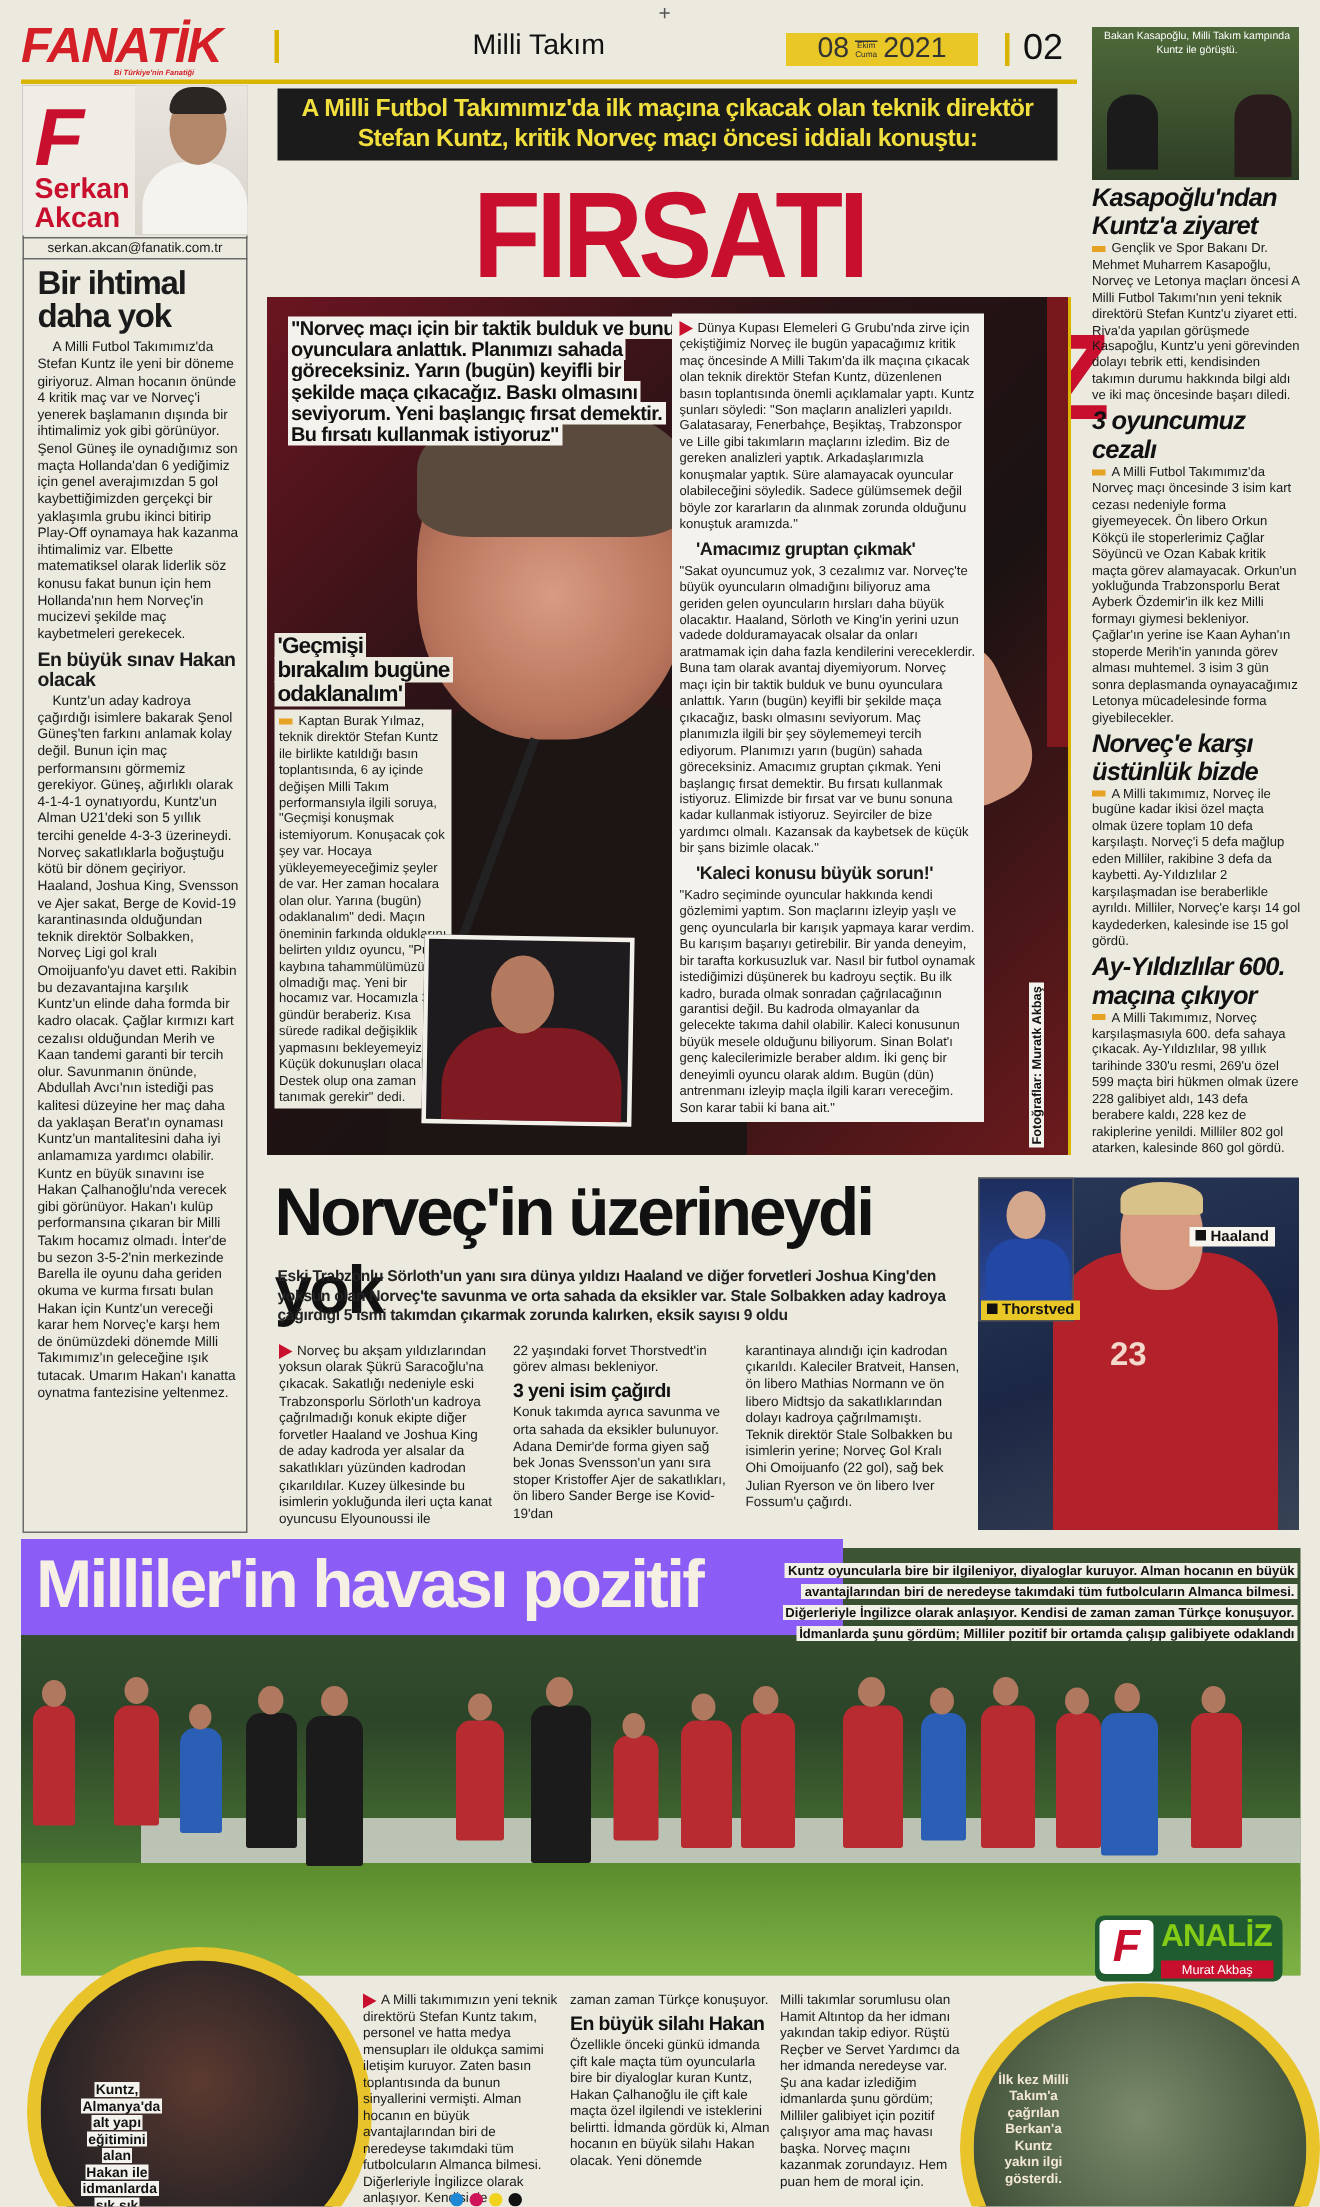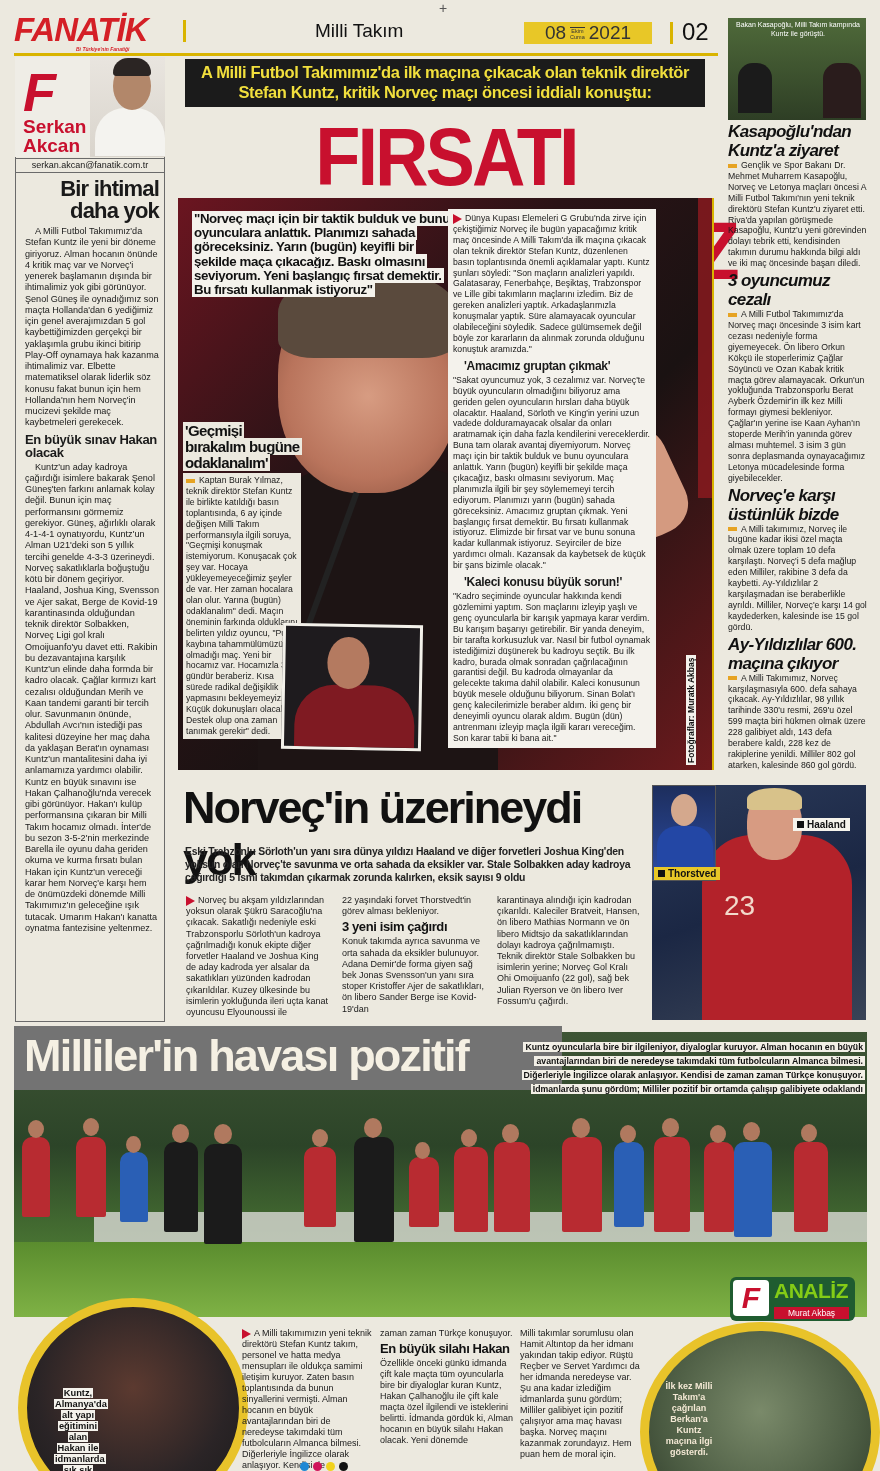--- a/index.html
+++ b/index.html
@@ -26,21 +26,21 @@
   #col-box { left: 15px; top: 57px; width: 150px; height: 965px; border: 1px solid #6a6a6a; }
   #col-head { left: 15px; top: 57px; width: 150px; height: 100px; background: #efede6; }
   #col-f { left: 23px; top: 65px; font-weight: 900; font-style: italic; font-size: 54px; color: #c8102e; line-height: 54px; }
   #col-name { left: 23px; top: 117px; font-weight: bold; font-size: 19px; line-height: 19px; color: #c8102e; }
   #col-photo { left: 90px; top: 57px; width: 75px; height: 100px; background: linear-gradient(#e9e5df, #d9d4cc); }
   #col-face { left: 113px; top: 62px; width: 38px; height: 48px; border-radius: 50%; background: #b2876a; }
   #col-hair { left: 113px; top: 58px; width: 38px; height: 18px; border-radius: 19px 19px 4px 4px; background: #2b2523; }
   #col-body { left: 95px; top: 108px; width: 70px; height: 48px; border-radius: 30px 30px 0 0; background: #f4f3ef; }
   #col-email { left: 15px; top: 158px; width: 150px; height: 15px; border-top: 1px solid #6a6a6a; border-bottom: 1px solid #6a6a6a; font-size: 9px; text-align: center; line-height: 13px; }
   #col-content { left: 25px; top: 178px; width: 134px; }
-  #col-content h2 { font-size: 22px; line-height: 22px; font-weight: bold; letter-spacing: -0.8px; margin-bottom: 4px; text-align: right; }
+  #col-content h2 { font-size: 22px; line-height: 22px; font-weight: bold; letter-spacing: -0.8px; margin-bottom: 4px; }
   #col-content p { font-size: 9.1px; line-height: 11.25px; text-indent: 10px; }
   #col-content h3 { font-size: 13px; line-height: 13px; font-weight: bold; margin: 4px 0 3px; letter-spacing: -0.3px; }
 
   
   #kicker { left: 185px; top: 59px; width: 520px; height: 48px; background: #1b1b1b; color: #f1df3d; font-weight: bold; font-size: 16.5px; line-height: 20px; text-align: center; padding-top: 3px; letter-spacing: -0.4px; }
   #main-title { left: 185px; top: 110px; width: 522px; font-weight: 900; font-size: 74px; line-height: 86px; color: #c8102e; letter-spacing: -3px; text-align: center; transform: scaleY(1.1); transform-origin: top; font-family: "Liberation Sans", sans-serif; }
   #main-photo { left: 178px; top: 198px; width: 536px; height: 572px; background: linear-gradient(135deg, #6b1520 0%, #2a1316 35%, #1a1212 60%, #6d1a1d 100%); overflow: hidden; border-right: 2px solid #d9b400;}
   #bg-red1 { left: 520px; top: 0; width: 120px; height: 300px; background: #8f1a1f; opacity: .8; }
   #coach-head { left: 100px; top: 80px; width: 180px; height: 215px; border-radius: 45% 45% 45% 45%; background: radial-gradient(circle at 50% 55%, #d79c82 0%, #b9745c 55%, #7a4534 100%); }
   #coach-hair { left: 100px; top: 70px; width: 180px; height: 90px; border-radius: 50% 50% 20% 20%; background: #5a4a3d; }
@@ -74,36 +74,36 @@
   #norway-title { left: 183px; top: 782px; width: 470px; font-size: 45px; font-weight: 900; letter-spacing: -2px; line-height: 52px; color: #111; }
   #norway-deck { left: 185px; top: 845px; width: 460px; font-size: 10.4px; line-height: 13px; font-weight: bold; color: #222; letter-spacing: -0.2px; }
   .ncol { top: 895px; width: 145px; font-size: 9px; line-height: 11.2px; }
   #ncol1 { left: 186px; }
   #ncol2 { left: 342px; }
   #ncol3 { left: 497px; }
   #haaland-photo { left: 652px; top: 785px; width: 214px; height: 235px; background: linear-gradient(160deg, #2b3a5a 0%, #1b2744 50%, #394356 100%); overflow: hidden; }
   #haaland-body { left: 50px; top: 50px; width: 150px; height: 190px; background: #b3222a; border-radius: 50px 50px 0 0; }
   #haaland-head { left: 95px; top: 5px; width: 55px; height: 70px; border-radius: 45%; background: #d79b82; }
   #haaland-hair { left: 95px; top: 3px; width: 55px; height: 22px; border-radius: 50% 50% 10% 10%; background: #d8c28a; }
-  #num23 { left: 72px; top: 105px; font-size: 28px; color: #f2d9cb; font-weight: normal; }
+  #num23 { left: 88px; top: 105px; font-size: 22px; color: #f2d9cb; font-weight: bold; }
   #thor-photo { left: 652px; top: 785px; width: 64px; height: 96px; background: linear-gradient(#1d2e5d, #2c4ca4); border: 1px solid #555; overflow: hidden;}
   #thor-face { left: 18px; top: 8px; width: 26px; height: 32px; border-radius: 50%; background: #d4a88d; }
   #thor-body { left: 4px; top: 40px; width: 56px; height: 56px; border-radius: 20px 20px 0 0; background: #2347a5; }
   .plabel { font-size: 10px; font-weight: bold; padding: 1px 4px; background: #f6f4ec; color: #111; }
   .plabel:before { content: ""; display: inline-block; width: 7px; height: 7px; background: #111; margin-right: 3px; vertical-align: 0;}
   #lbl-haaland { left: 793px; top: 818px; }
   #lbl-thor { left: 654px; top: 867px; background: #e8c727; }
 
   
   #team-photo { left: 14px; top: 1032px; width: 853px; height: 285px; background: linear-gradient(180deg, #3e5535 0%, #2c4428 40%, #4c7a34 80%, #7aa248 100%); overflow: hidden; }
   #field { left: 0; top: 210px; width: 853px; height: 75px; background: linear-gradient(#5a8c2e, #7fb245); }
   #board { left: 80px; top: 180px; width: 780px; height: 40px; background: #d9d9d6; opacity: .8; }
   .player { background: #b82b31; border-radius: 10px 10px 2px 2px; }
   .phead { background: #b0795f; border-radius: 50%; }
-  #milliler-title { left: 14px; top: 1026px; width: 548px; height: 64px; background: #737373; color: #f5f0e3; font-size: 45px; font-weight: 900; letter-spacing: -1.8px; line-height: 60px; padding-left: 10px; }
+  #milliler-title { left: 14px; top: 1026px; width: 548px; height: 64px; background: #8b5cf6; color: #f5f0e3; font-size: 45px; font-weight: 900; letter-spacing: -1.8px; line-height: 60px; padding-left: 10px; }
   #milliler-deck { left: 520px; top: 1040px; width: 345px; font-size: 8.7px; line-height: 14px; font-weight: bold; color: #111; text-align: right; }
   #milliler-deck span { background: #f2efe6; box-decoration-break: clone; -webkit-box-decoration-break: clone; padding: 0 2px; }
   #analiz { left: 730px; top: 1277px; width: 125px; height: 44px; background: #1f5c30; border-radius: 6px; }
   #analiz-f { left: 3px; top: 3px; width: 36px; height: 36px; background: #fff; border-radius: 4px; color: #c8102e; font-weight: 900; font-style: italic; font-size: 30px; text-align: center; line-height: 36px; }
   #analiz-t { left: 44px; top: 2px; color: #84cc16; font-weight: 900; font-size: 21px; letter-spacing: -0.5px; }
   #analiz-a { left: 44px; top: 30px; width: 75px; height: 12px; background: #c8102e; color: #fff; font-size: 8.5px; text-align: center; line-height: 12px; }
   #circle-left { left: 18px; top: 1298px; width: 230px; height: 220px; border-radius: 50%; border: 9px solid #e8c32a; background: radial-gradient(circle at 50% 40%, #5c3a30 0%, #2a2426 60%, #1a1a1a 100%); overflow: hidden;}
   #circle-left-cap { left: 54px; top: 1388px; width: 48px; font-size: 9.3px; line-height: 11px; font-weight: bold; color: #111; text-align: center; }
   #circle-left-cap span { background: #f4f2ec; box-decoration-break: clone; -webkit-box-decoration-break: clone; padding: 0 1px;}
   #circle-right { left: 640px; top: 1322px; width: 240px; height: 220px; border-radius: 50%; border: 9px solid #e8c32a; background: radial-gradient(circle at 50% 40%, #7a8a6a 0%, #4b5b42 60%, #2a3525 100%); overflow: hidden;}
@@ -272,21 +272,21 @@
 <div id="analiz" class="abs">
   <div id="analiz-f" class="abs">F</div>
   <div id="analiz-t" class="abs">ANALİZ</div>
   <div id="analiz-a" class="abs">Murat Akbaş</div>
 </div>
 
 <div id="circle-left" class="abs"></div>
 <div id="circle-left-cap" class="abs"><span>Kuntz, Almanya'da alt yapı eğitimini alan Hakan ile idmanlarda sık sık konuştu.</span></div>
 
 <div id="circle-right" class="abs"></div>
-<div id="circle-right-cap" class="abs">İlk kez Milli Takım'a çağrılan Berkan'a Kuntz maçına ilgi gösterdi.</div>
+<div id="circle-right-cap" class="abs">İlk kez Milli Takım'a çağrılan Berkan'a Kuntz yakın ilgi gösterdi.</div>
 
 <div id="bcol1" class="abs bcol"><span class="tri"></span><span>A Milli takımımızın yeni teknik direktörü Stefan Kuntz takım, personel ve hatta medya mensupları ile oldukça samimi iletişim kuruyor. Zaten basın toplantısında da bunun sinyallerini vermişti. Alman hocanın en büyük avantajlarından biri de neredeyse takımdaki tüm futbolcuların Almanca bilmesi. Diğerleriyle İngilizce olarak anlaşıyor. Kendisi de</span></div>
 <div id="bcol2" class="abs bcol">
   <div>zaman zaman Türkçe konuşuyor.</div>
   <div class="sub">En büyük silahı Hakan</div>
   <div>Özellikle önceki günkü idmanda çift kale maçta tüm oyuncularla bire bir diyaloglar kuran Kuntz, Hakan Çalhanoğlu ile çift kale maçta özel ilgilendi ve isteklerini belirtti. İdmanda gördük ki, Alman hocanın en büyük silahı Hakan olacak. Yeni dönemde</div>
 </div>
 <div id="bcol3" class="abs bcol">Milli takımlar sorumlusu olan Hamit Altıntop da her idmanı yakından takip ediyor. Rüştü Reçber ve Servet Yardımcı da her idmanda neredeyse var. Şu ana kadar izlediğim idmanlarda şunu gördüm; Milliler galibiyet için pozitif çalışıyor ama maç havası başka. Norveç maçını kazanmak zorundayız. Hem puan hem de moral için.</div>
 
 <div id="color-dots" class="abs">

